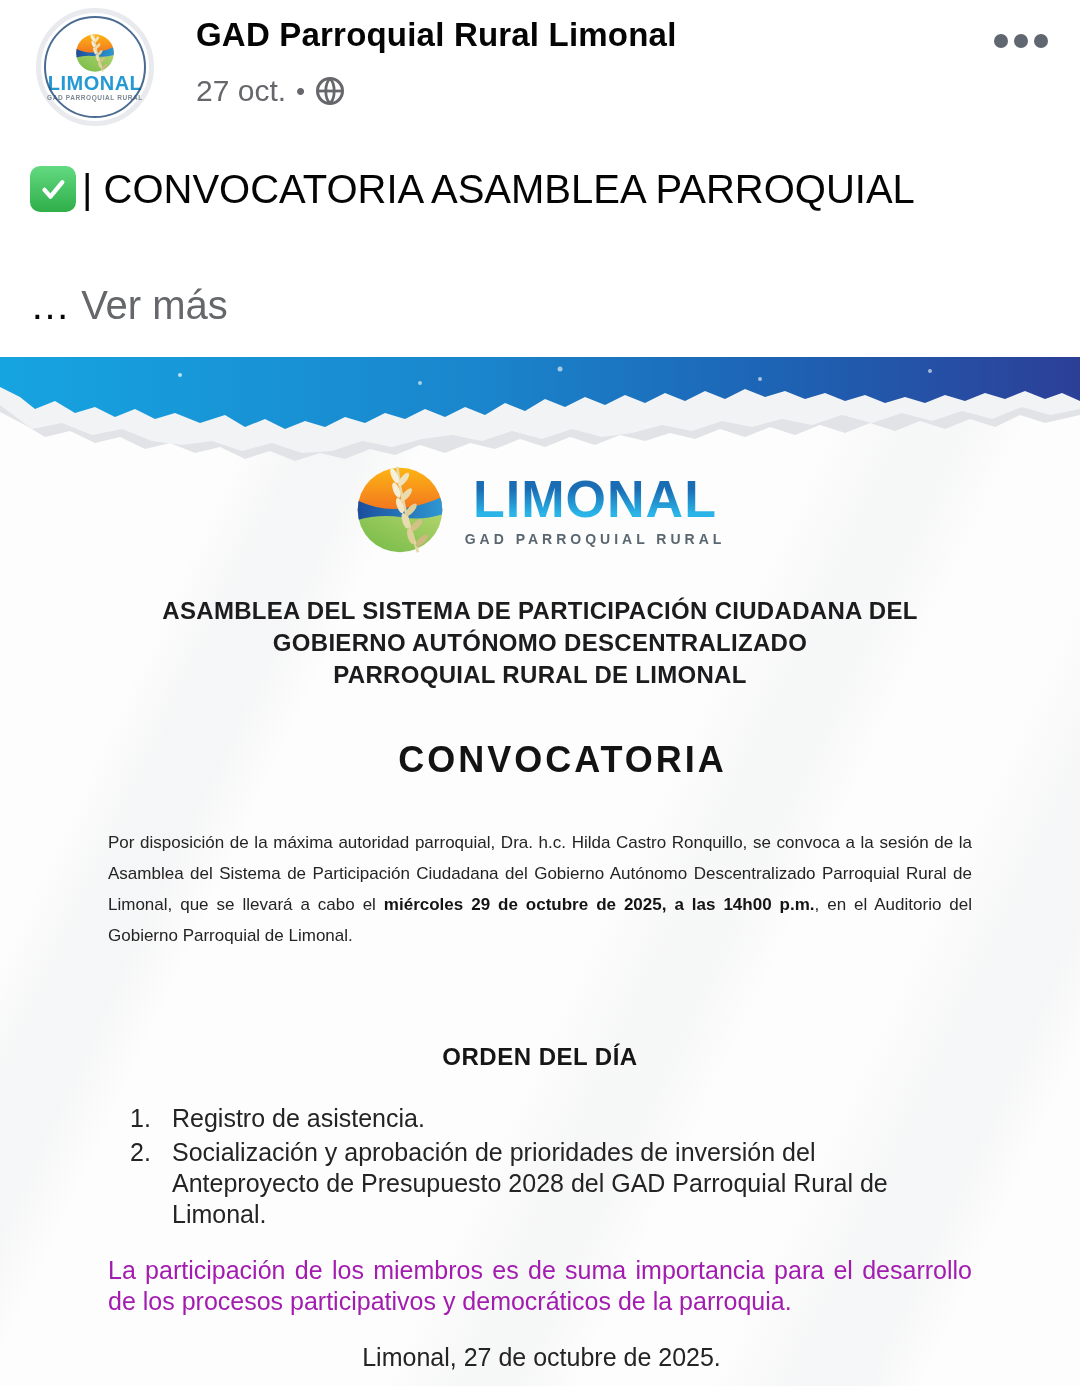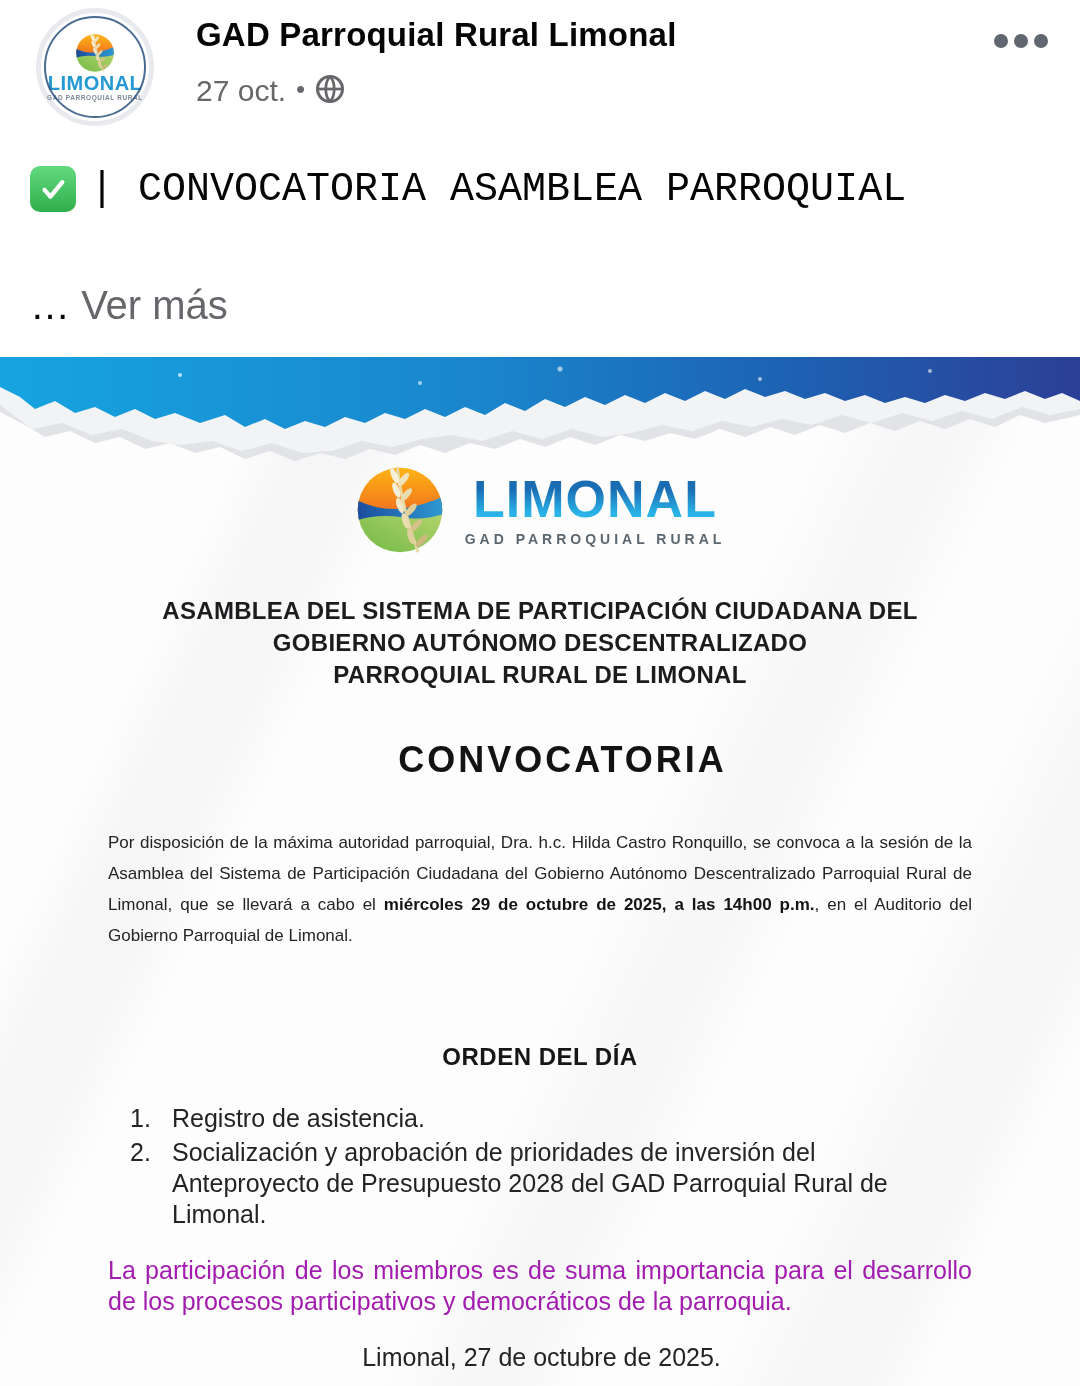--- a/index.html
+++ b/index.html
@@ -10,29 +10,29 @@
   
   .avatar { position:absolute; left:36px; top:8px; width:118px; height:118px;
     border-radius:50%; background:#ffffff; border:5px solid #e8eaee;
     display:flex; flex-direction:column; align-items:center; justify-content:center; }
   .avatar-ring { position:absolute; inset:3px; border:2px solid #2a517f; border-radius:50%; opacity:.85; }
   .avatar .brand { font-size:20px; font-weight:800; color:#2499d3; letter-spacing:.5px; line-height:1.05; }
   .avatar .sub { font-size:6.5px; color:#7c8894; letter-spacing:.6px; font-weight:700; }
 
   .page-name { position:absolute; left:196px; top:16px; font-size:33px; font-weight:700;
     color:#050505; letter-spacing:.2px; }
-  .meta { position:absolute; left:196px; top:74px; display:flex; 
+  .meta { position:absolute; left:196px; top:74px; display:flex; align-items:center;
     gap:10px; font-size:30px; color:#65676b; }
   .meta .sep { font-size:26px; line-height:30px; }
   .dots { position:absolute; right:28px; top:30px; display:flex; gap:6px; cursor:pointer; padding:4px; }
   .dots i { width:14px; height:14px; border-radius:50%; background:#606770; }
 
   
   .post-text { position:absolute; left:30px; top:166px; display:flex; align-items:center;
-    gap:14px; font-size:40px; color:#050505;font-family:Liberation Mono, monospace; }
+    gap:6px; font-size:40px; color:#050505; }
   .check-emoji { width:46px; height:46px; border-radius:10px; flex:0 0 auto;
     background:linear-gradient(180deg,#63da80,#2fae4a); display:flex;
     align-items:center; justify-content:center; }
   .see-more { position:absolute; left:30px; top:283px; font-size:40px; color:#050505; }
   .see-more .more { color:#65676b; cursor:pointer; }
 
   
   .poster { position:absolute; left:0; top:357px; width:1080px; height:1029px;
     background:#fdfdfd; overflow:hidden; cursor:pointer; }
   .poster::before { content:""; position:absolute; inset:0; pointer-events:none;

